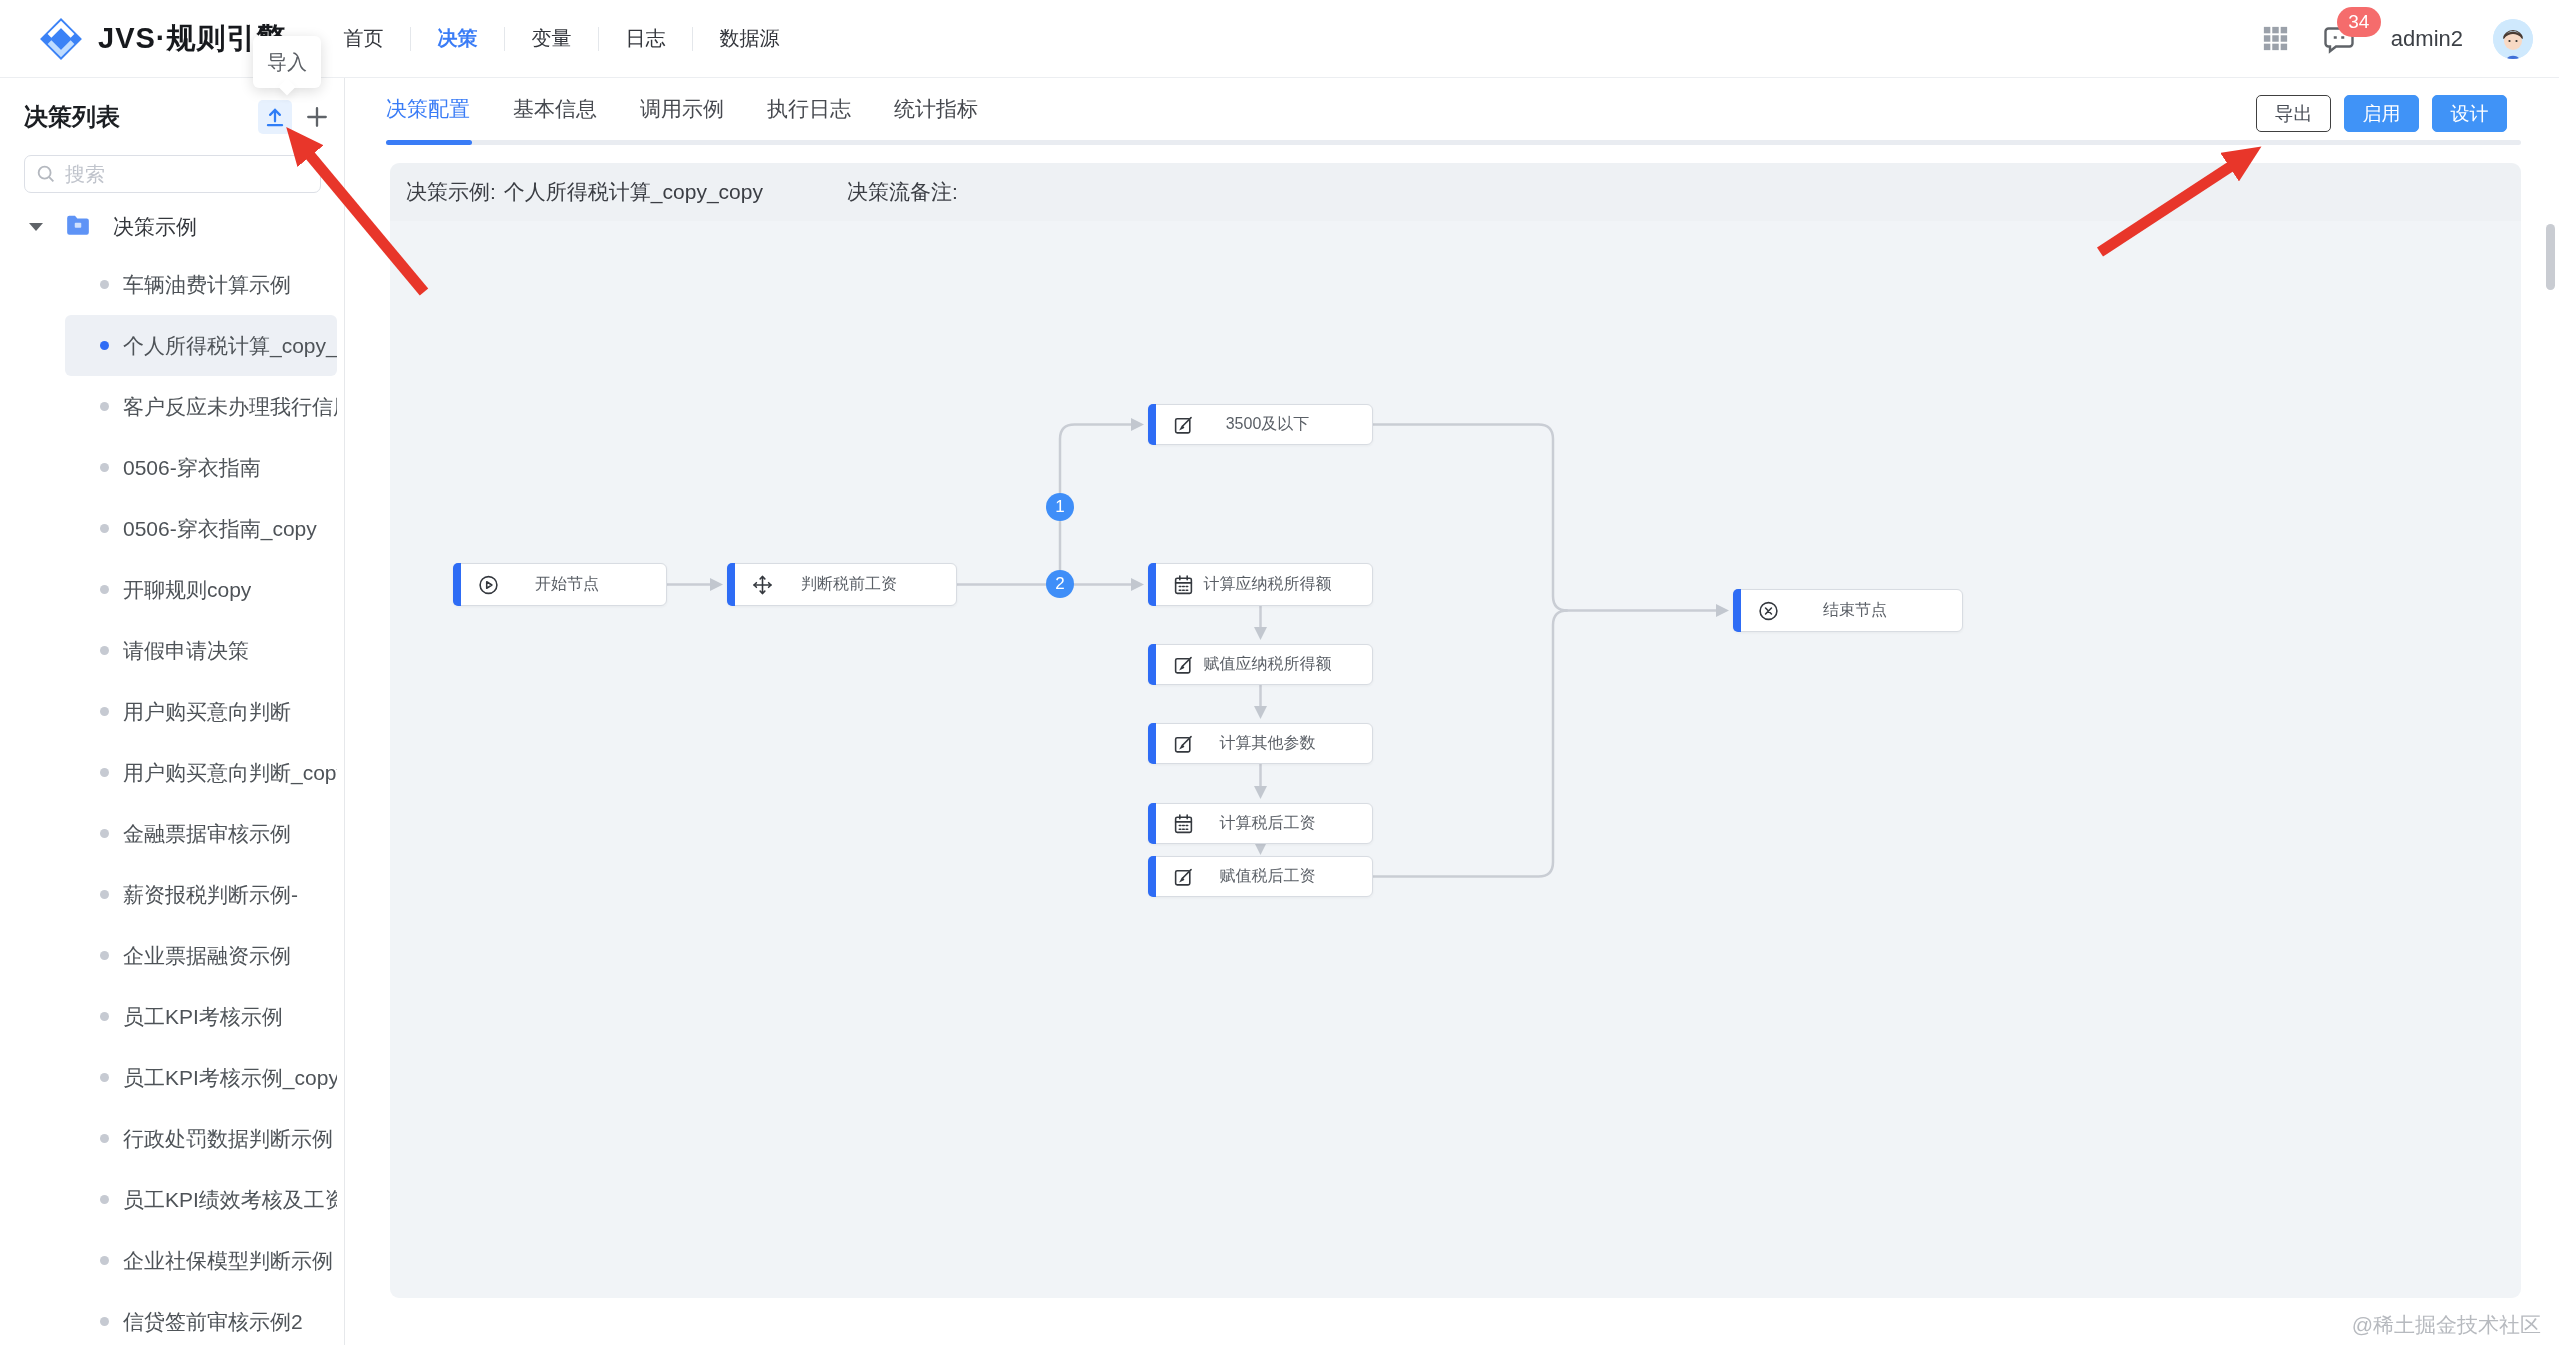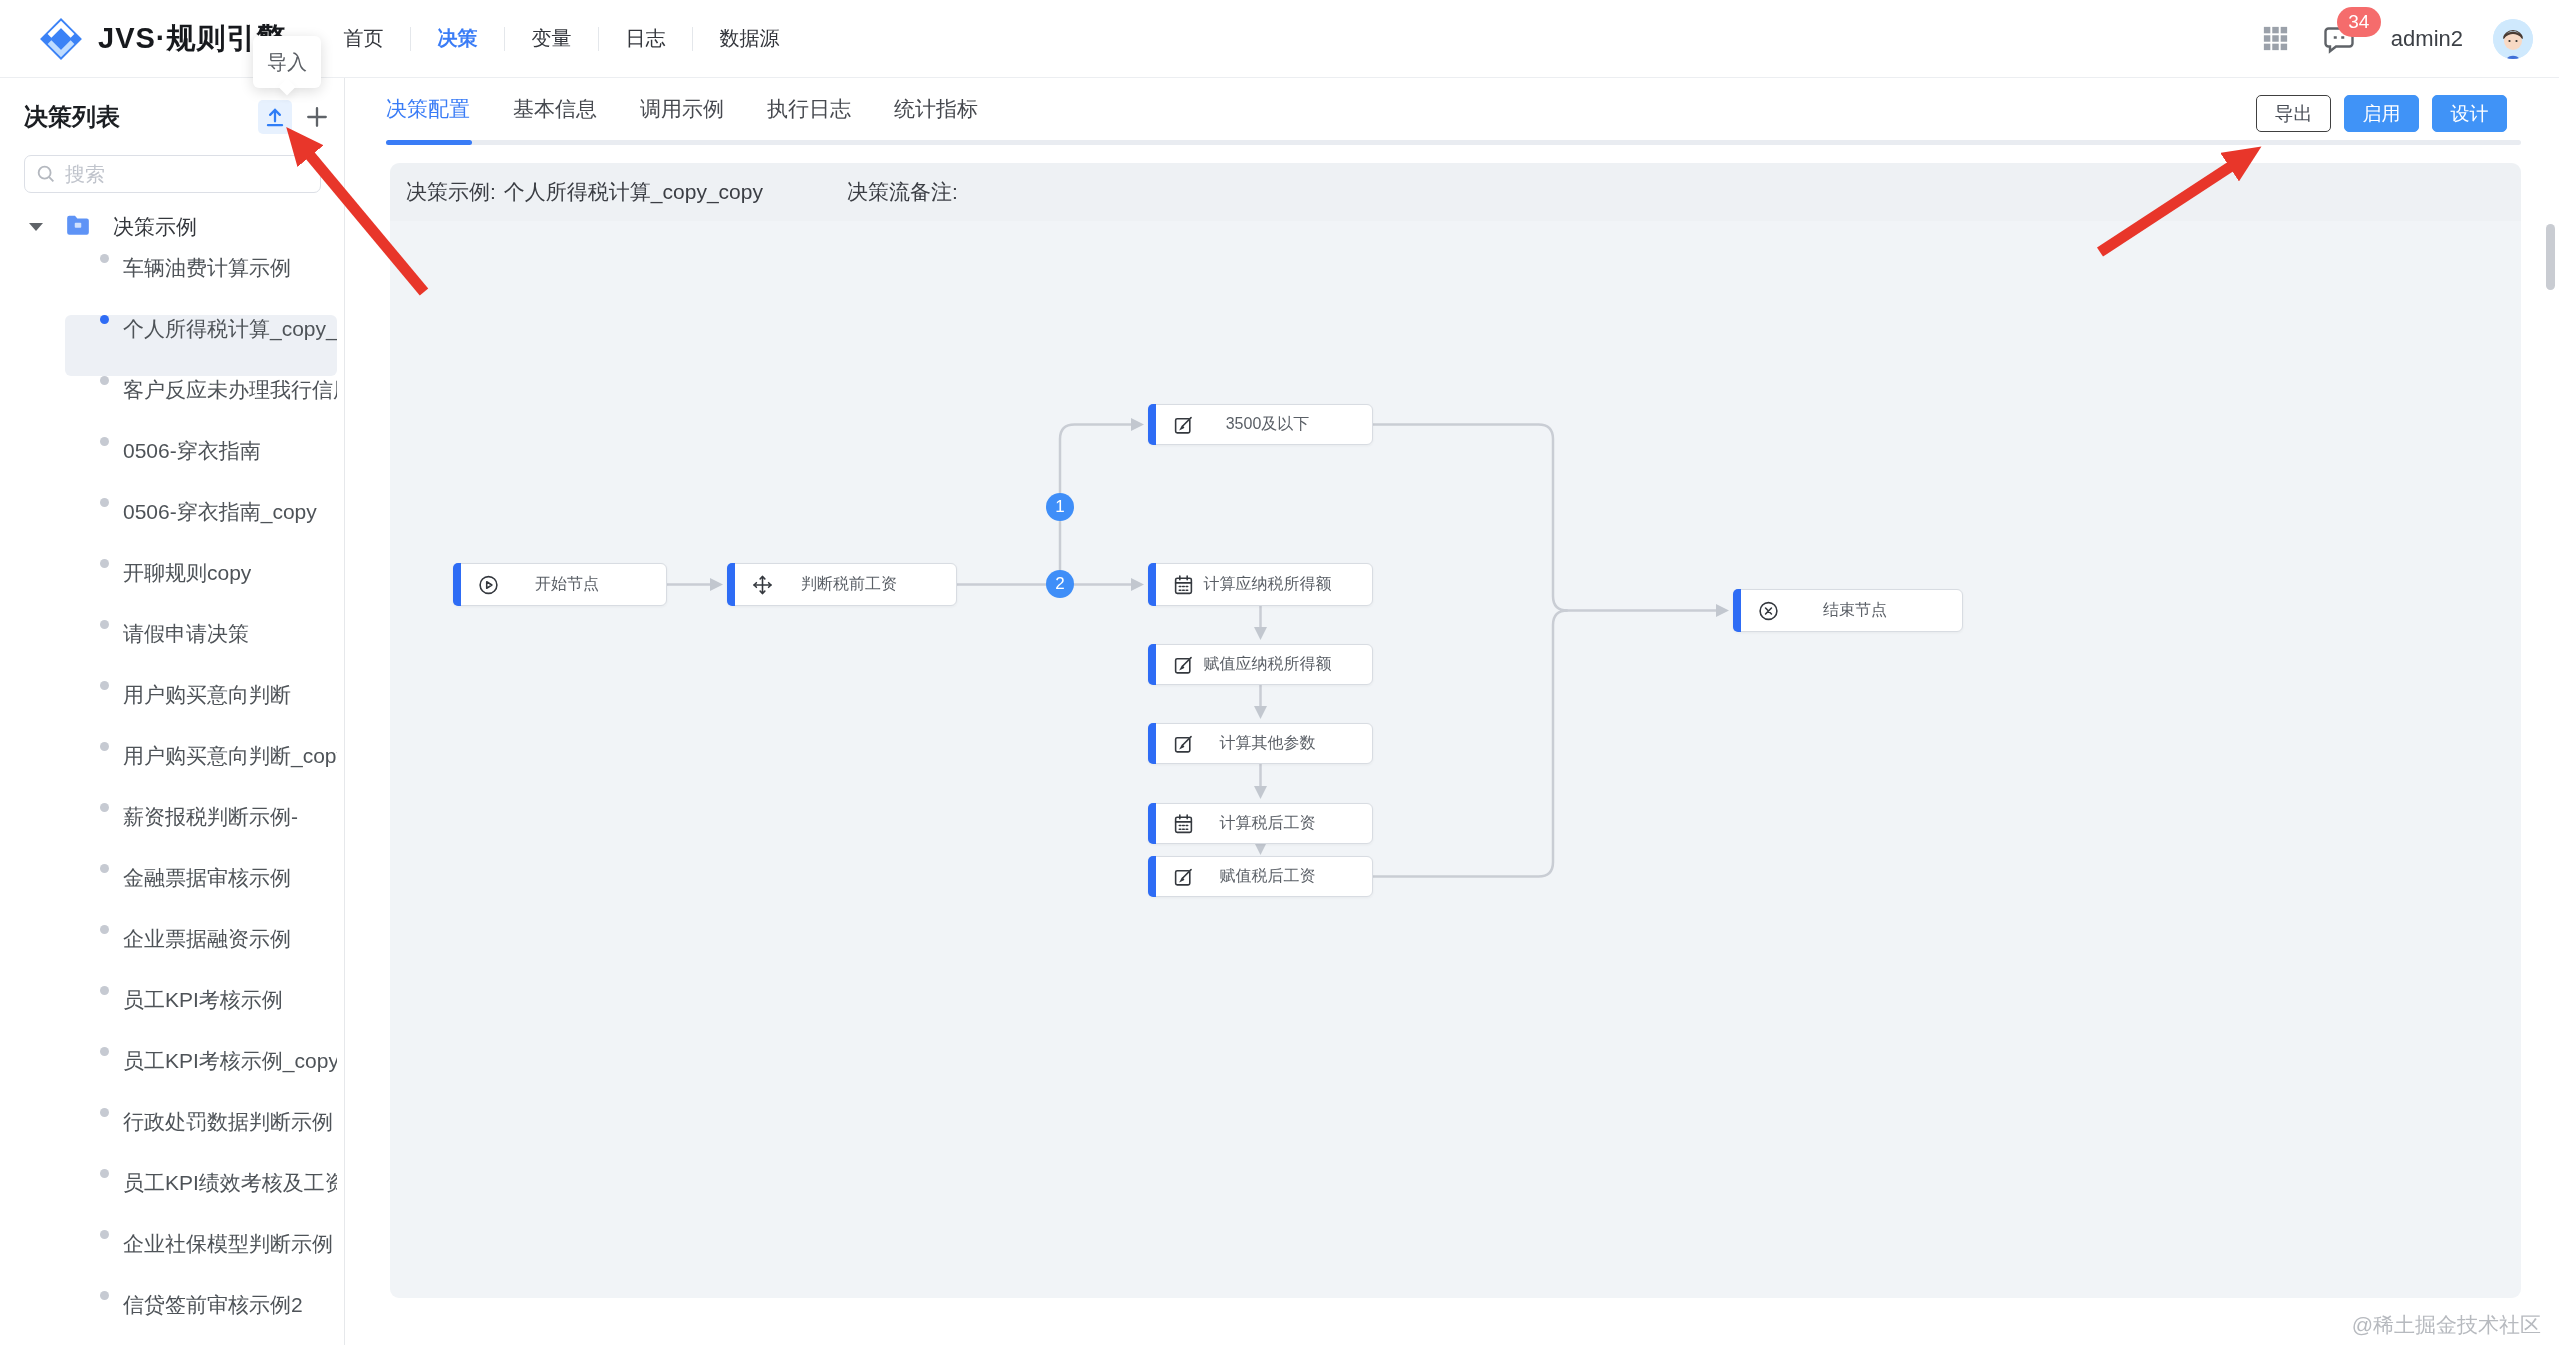--- a/index.html
+++ b/index.html
@@ -35,21 +35,21 @@
   .plus-btn { width:34px; height:34px; display:flex; align-items:center; justify-content:center; cursor:pointer; }
   .search-wrap { position:absolute; left:24px; right:23px; top:77px; height:38px; }
   .search-wrap input { width:100%; height:100%; border:1px solid #dcdfe6; border-radius:7px; padding:0 12px 0 40px;
     font-size:20px; color:#333; outline:none; font-family:inherit; background:#fff; }
   .search-wrap input::placeholder { color:#c0c4cc; }
   .search-wrap .mag { position:absolute; left:11px; top:8px; }
   .tree-root { position:absolute; left:0; top:132px; height:34px; display:flex; align-items:center; gap:22px; padding-left:29px; cursor:pointer; }
   .caret { width:0; height:0; border-left:7px solid transparent; border-right:7px solid transparent; border-top:8px solid #5f6368; }
   .root-label { font-size:21px; color:#34373c; }
   .side-list { position:absolute; left:0; right:0; top:176px; bottom:0; overflow:hidden; }
-  .s-item { height:61px; margin:0 7px 0 65px; border-radius:6px; display:flex; padding-left:35px; cursor:pointer; }
+  .s-item { height:61px; margin:0 7px 0 65px; border-radius:6px; display:flex; align-items:center; padding-left:35px; cursor:pointer; }
   .s-item.selected { background:#edf0f5; }
   .dot { width:9px; height:9px; border-radius:50%; background:#c6cad2; flex:0 0 auto; }
   .s-item.selected .dot { background:#2f6cf5; }
   .s-label { margin-left:14px; font-size:21px; color:#4e5358; white-space:nowrap; overflow:hidden; }
 
   
   .main { position:absolute; left:345px; top:78px; right:0; bottom:0; background:#fff; }
   .tabbar { position:absolute; left:0; top:0; right:0; height:68px; }
   .tabs { position:absolute; left:41px; top:0; height:62px; display:flex; gap:43px; align-items:center; }
   .tab { font-size:21px; color:#46494f; cursor:pointer; }
@@ -231,25 +231,25 @@
         <div class="s-item">
           <span class="dot"></span>
           <span class="s-label">用户购买意向判断</span>
         </div>
         <div class="s-item">
           <span class="dot"></span>
           <span class="s-label">用户购买意向判断_copy</span>
         </div>
         <div class="s-item">
           <span class="dot"></span>
+          <span class="s-label">金融票据审核示例</span>
+        </div>
+        <div class="s-item">
+          <span class="dot"></span>
           <span class="s-label">薪资报税判断示例-</span>
-        </div>
-        <div class="s-item">
-          <span class="dot"></span>
-          <span class="s-label">金融票据审核示例</span>
         </div>
         <div class="s-item">
           <span class="dot"></span>
           <span class="s-label">企业票据融资示例</span>
         </div>
         <div class="s-item">
           <span class="dot"></span>
           <span class="s-label">员工KPI考核示例</span>
         </div>
         <div class="s-item">

